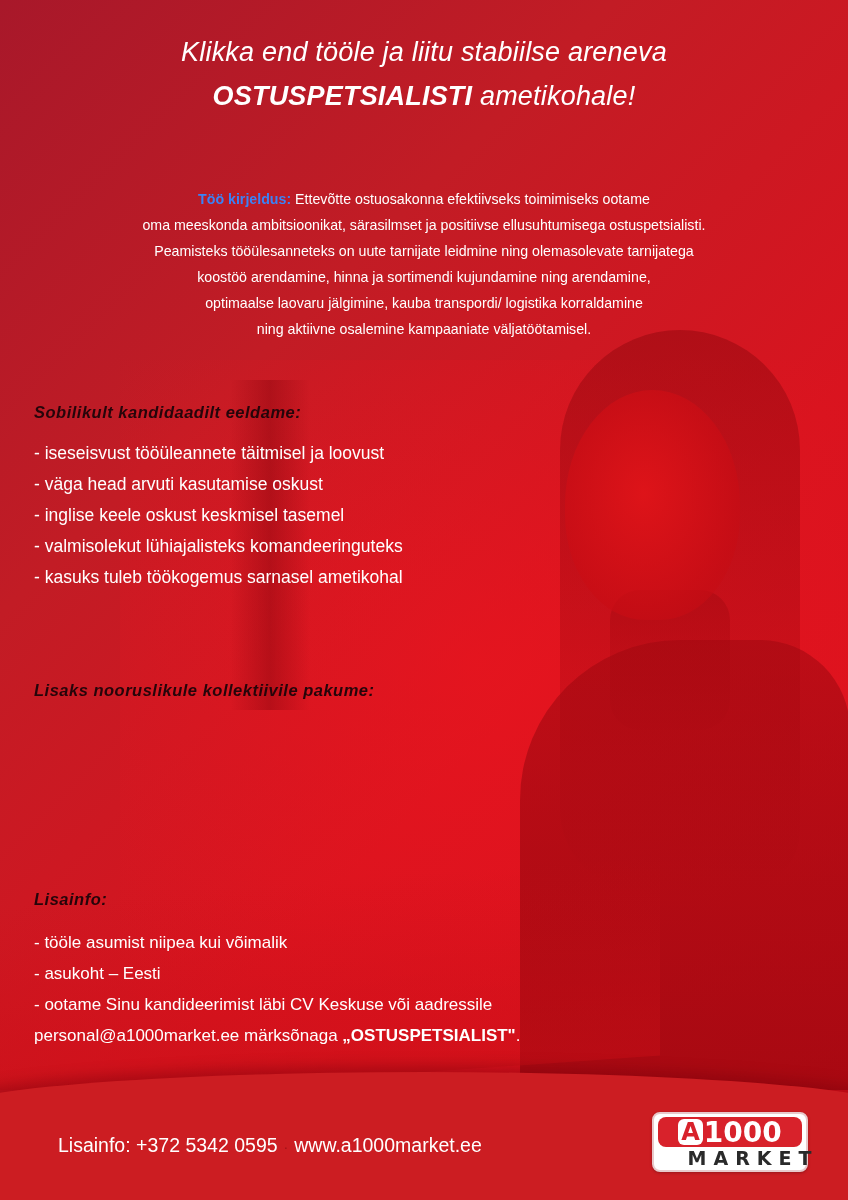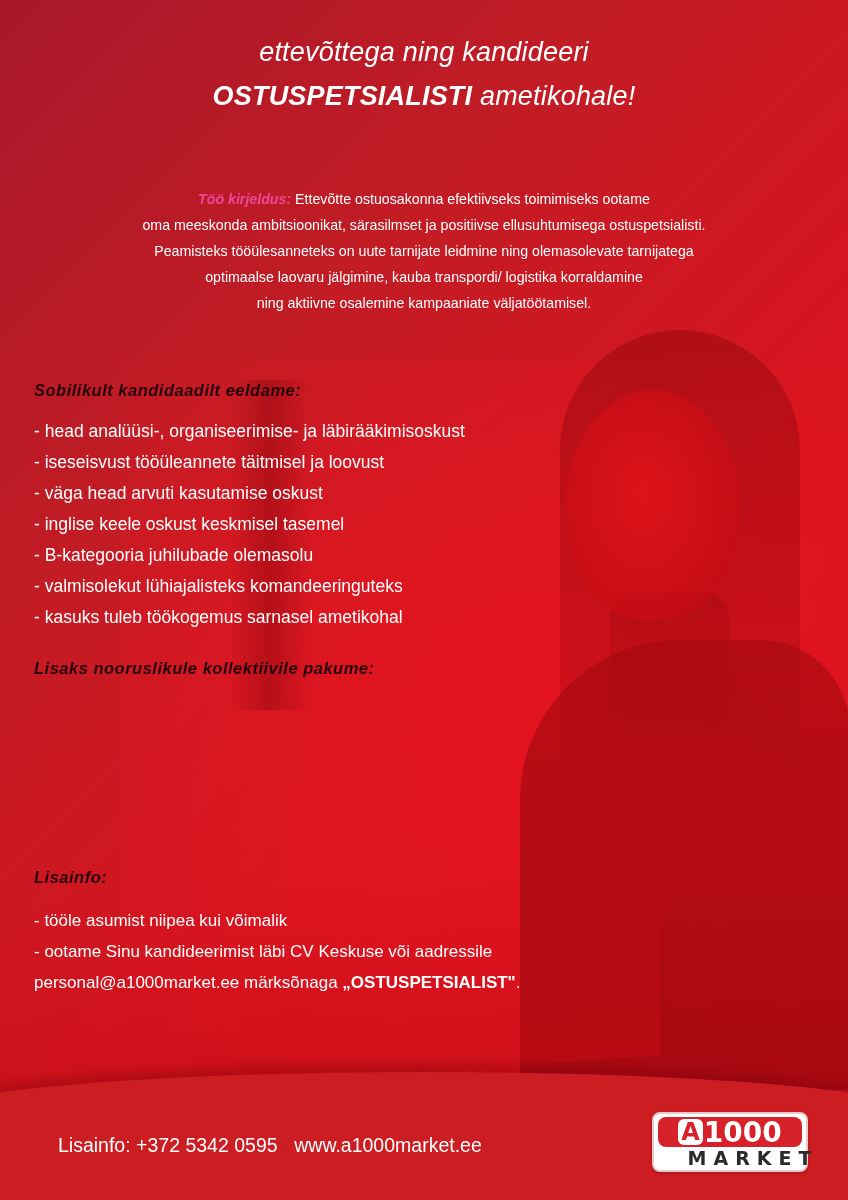--- a/index.html
+++ b/index.html
@@ -63,24 +63,24 @@
     text-align: center; font-style: italic;
     font-size: 27px; line-height: 44px; letter-spacing: 0.2px;
   }
   .headline .strong { font-weight: 700; }
 
   .intro {
     position: absolute; left: 30px; top: 186px; width: 788px;
     text-align: center; font-size: 14.2px; line-height: 26px;
   }
   .dark-label {
-    color: #ec4899; font-weight: 700; font-style: italic;
+    color: #3b82f6; font-weight: 700; 
   }
 
-  .section { position: absolute; left: 34px; width: 620px; }
+  .section { position: absolute; left: 34px; width: 620px; margin-top: 22px; }
   .section-title {
     color: #25050a; font-weight: 900; font-style: italic;
     font-size: 16.5px; letter-spacing: 0.5px; height: 28px; line-height: 28px;
   }
   .section ul { list-style: none; }
   .section li { font-size: 17.5px; line-height: 31px; white-space: nowrap; }
 
   #sec-req { top: 376px; }
   #sec-req .section-title { margin-bottom: 12px; }
   #sec-offer { top: 654px; }
@@ -129,53 +129,53 @@
   <div class="neck"></div>
   <div class="body"></div>
   <div class="face"></div>
   <div class="desk"></div>
 </div>
 <div class="footer-band"></div>
 
 <div class="content">
 
   <div class="headline">
-    <div>ettevõttega ning kandideeri</div>
+    <div>Klikka end tööle ja liitu stabiilse areneva</div>
     <div><span class="strong">OSTUSPETSIALISTI</span><span> ametikohale!</span></div>
   </div>
 
   <div class="intro">
     <div><span class="dark-label">Töö kirjeldus:</span><span> Ettevõtte ostuosakonna efektiivseks toimimiseks ootame</span></div>
     <div>oma meeskonda ambitsioonikat, särasilmset ja positiivse ellusuhtumisega ostuspetsialisti.</div>
     <div>Peamisteks tööülesanneteks on uute tarnijate leidmine ning olemasolevate tarnijatega</div>
+    <div>koostöö arendamine, hinna ja sortimendi kujundamine ning arendamine,</div>
     <div>optimaalse laovaru jälgimine, kauba transpordi/ logistika korraldamine</div>
     <div>ning aktiivne osalemine kampaaniate väljatöötamisel.</div>
   </div>
 
   <div class="section" id="sec-req">
     <div class="section-title">Sobilikult kandidaadilt eeldame:</div>
     <ul>
-      <li>- head analüüsi-, organiseerimise- ja läbirääkimisoskust</li>
       <li>- iseseisvust tööüleannete täitmisel ja loovust</li>
       <li>- väga head arvuti kasutamise oskust</li>
       <li>- inglise keele oskust keskmisel tasemel</li>
-      <li>- B-kategooria juhilubade olemasolu</li>
       <li>- valmisolekut lühiajalisteks komandeeringuteks</li>
       <li>- kasuks tuleb töökogemus sarnasel ametikohal</li>
     </ul>
   </div>
 
   <div class="section" id="sec-offer">
     <div class="section-title">Lisaks nooruslikule kollektiivile pakume:</div>
   </div>
 
   <div class="section" id="sec-info">
     <div class="section-title">Lisainfo:</div>
     <ul>
       <li>- tööle asumist niipea kui võimalik</li>
+      <li>- asukoht – Eesti</li>
       <li>- ootame Sinu kandideerimist läbi CV Keskuse või aadressile</li>
       <li><span>personal@a1000market.ee märksõnaga </span><span class="kw">„OSTUSPETSIALIST"</span><span>.</span></li>
     </ul>
   </div>
 
   <div class="contact">
     <span>Lisainfo: +372 5342 0595</span><span class="dot">·</span><span>www.a1000market.ee</span>
   </div>
 
   <div class="logo">

